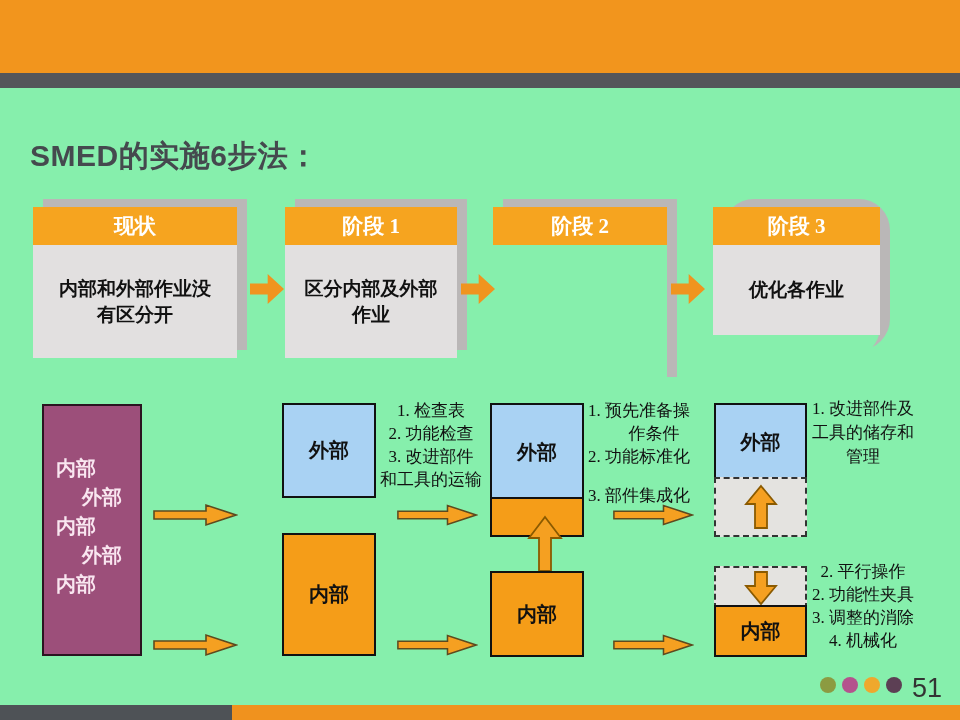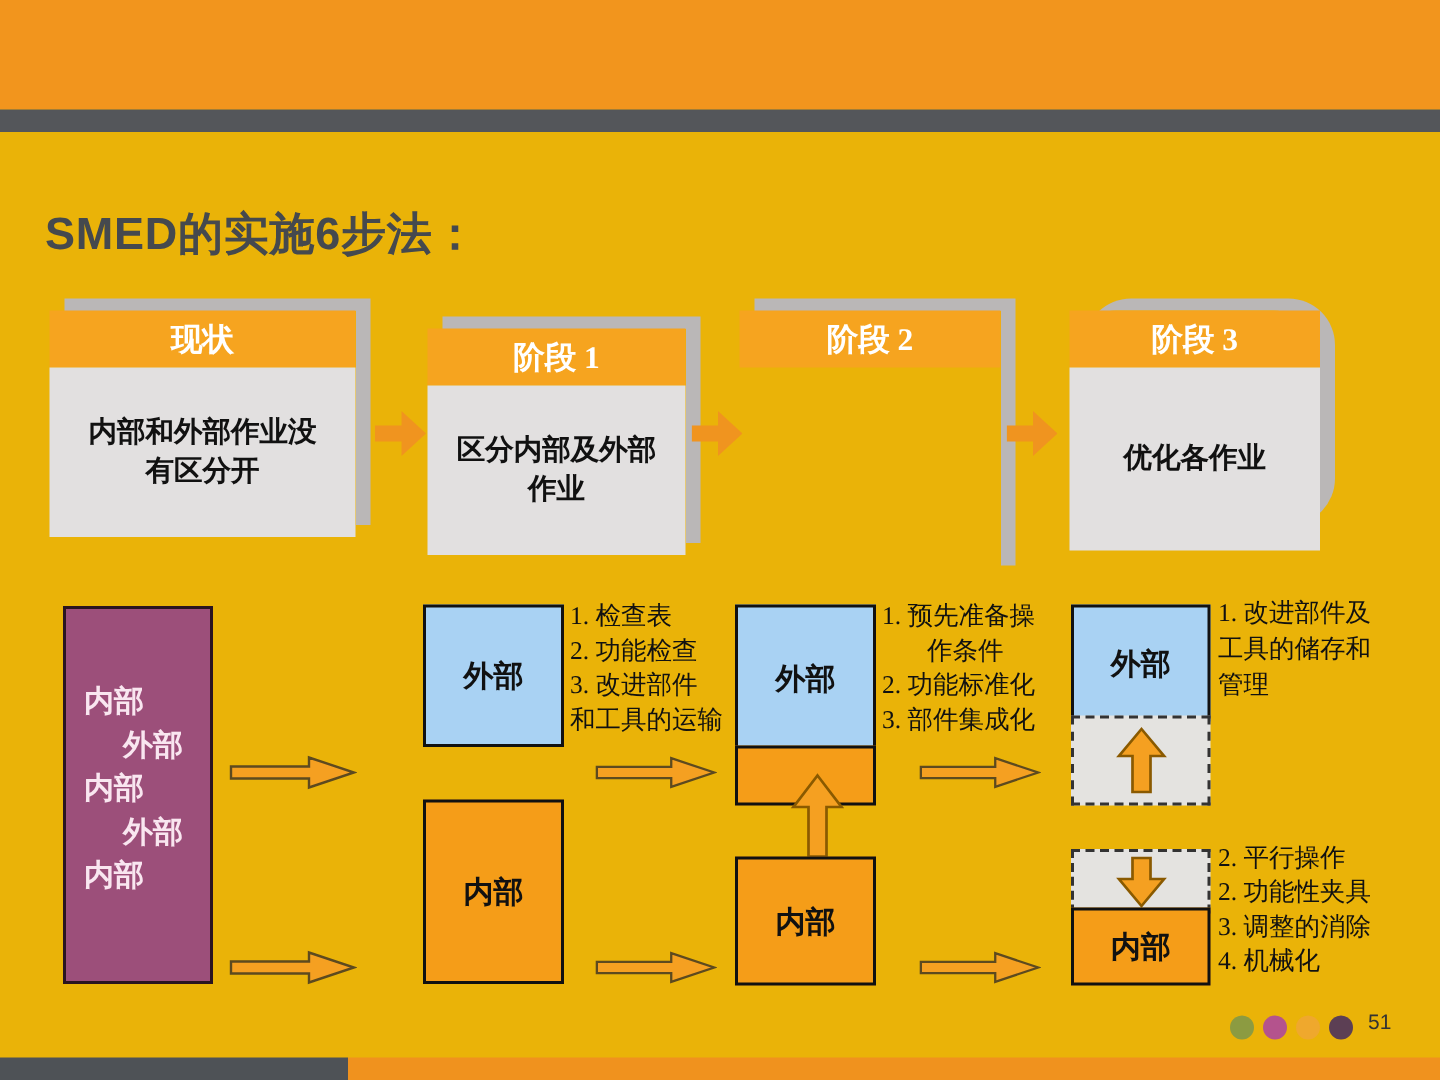--- a/index.html
+++ b/index.html
@@ -1,16 +1,16 @@
 <!DOCTYPE html>
 <html><head>
 <meta charset="utf-8">
 <style>
   html,body{margin:0;padding:0;background:#fff;}
-  .slide{position:relative;width:960px;height:720px;background:#eab308;overflow:hidden;
+  .slide{position:relative;width:960px;height:720px;background:#86efac;overflow:hidden;
          font-family:"Liberation Sans",sans-serif;}
   .abs{position:absolute;}
 
   
   .band-top{left:0;top:0;width:960px;height:73px;background:#F2951D;}
   .band-top-gray{left:0;top:73px;width:960px;height:15px;background:#54565A;}
   .band-bot-gray{left:0;top:705px;width:232px;height:15px;background:#4E5256;}
   .band-bot-orange{left:232px;top:705px;width:728px;height:15px;background:#F0921E;}
 
   .title{left:30px;top:136px;font-size:30px;font-weight:bold;color:#45494E;letter-spacing:.5px;}
@@ -30,26 +30,26 @@
   .pbox{background:#9C4F7A;border:2px solid #2A1420;}
   .pbox-lines{padding-top:48px;font-family:"Liberation Serif",serif;font-weight:bold;
               font-size:20px;line-height:29px;color:#F9E6F0;padding-left:12px;}
   .pbox-lines .ind{padding-left:26px;}
   .bluebox{background:#A9D2F3;border:2px solid #111;display:flex;align-items:center;justify-content:center;}
   .orangebox{background:#F59D18;border:2px solid #111;display:flex;align-items:center;justify-content:center;}
   .dashbox{background:#E4E3E0;border:2px dashed #333;display:flex;align-items:center;justify-content:center;}
   .boxlabel{font-family:"Liberation Serif",serif;font-weight:bold;font-size:20px;color:#111;}
 
   .notes{font-family:"Liberation Serif",serif;font-size:17px;line-height:23px;color:#111;}
-  .notes div{white-space:nowrap;}
+  .notes div{white-space:nowrap;text-align:center;}
   .notes .ind{padding-left:30px;}
-  .notes .gap{}
+  .notes .gap{margin-top:16px;}
 
   .dot{width:16px;height:16px;border-radius:50%;}
-  .pagenum{font-size:14px;color:#333;}
+  .pagenum{font-size:27px;color:#333;}
   svg{display:block;}
 </style>
 </head>
 <body>
 
 <div class="slide">
 
   <div class="abs band-top"></div>
   <div class="abs band-top-gray"></div>
   <div class="abs band-bot-gray"></div>
@@ -59,37 +59,37 @@
 
   <div class="abs stage" style="left:33px;top:207px;width:204px;height:151px;">
     <div class="stage-header">现状</div>
     <div class="stage-body" style="height:113px;">
       <div>内部和外部作业没</div>
       <div>有区分开</div>
     </div>
   </div>
   <div class="abs stage-arrow" style="left:250px;top:274px;"></div>
 
-  <div class="abs stage" style="left:285px;top:207px;width:172px;height:151px;margin-top:12px;">
+  <div class="abs stage" style="left:285px;top:207px;width:172px;height:151px;">
     <div class="stage-header">阶段 1</div>
     <div class="stage-body" style="height:113px;">
       <div>区分内部及外部</div>
       <div>作业</div>
     </div>
   </div>
   <div class="abs stage-arrow" style="left:461px;top:274px;"></div>
 
   <div class="abs stage" style="left:493px;top:207px;width:174px;height:178px;">
     <div class="stage-header">阶段 2</div>
   </div>
   <div class="abs stage-arrow" style="left:671px;top:274px;"></div>
 
   <div class="abs stage" style="left:713px;top:207px;width:167px;height:151px;border-radius:31px;">
     <div class="stage-header">阶段 3</div>
-    <div class="stage-body" style="height:122px;align-items:center;">
+    <div class="stage-body" style="height:90px;align-items:center;">
       <div>优化各作业</div>
       <div></div>
     </div>
   </div>
 
   <div class="abs pbox" style="left:42px;top:404px;width:96px;height:248px;">
     <div class="pbox-lines">
       <div>内部</div>
       <div class="ind">外部</div>
       <div>内部</div>

